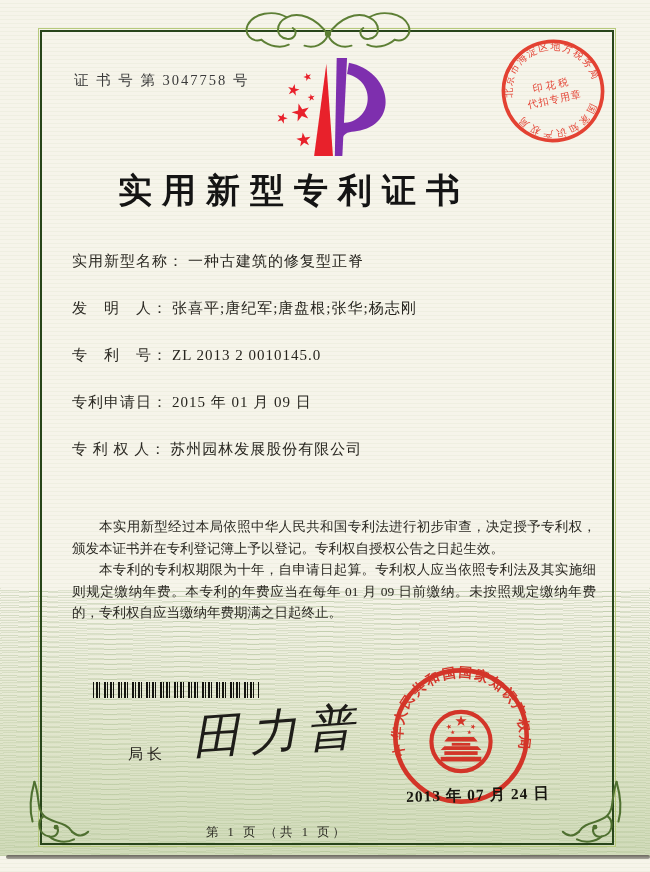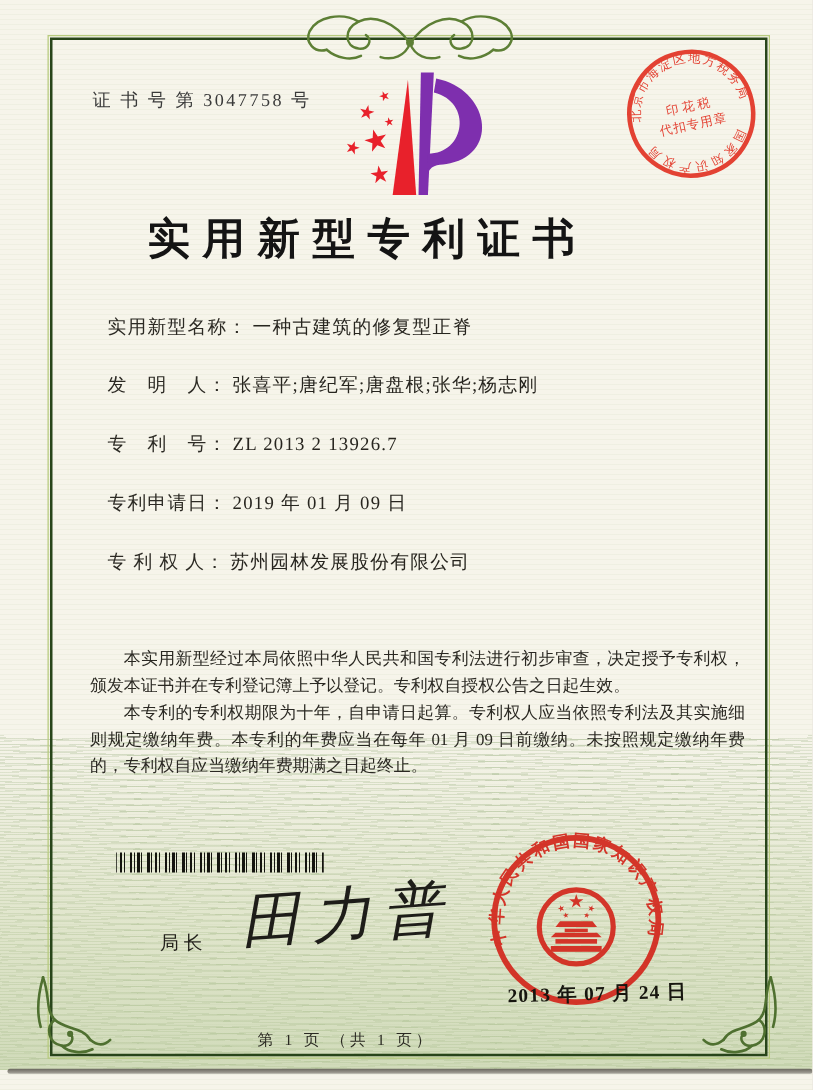--- a/index.html
+++ b/index.html
@@ -50,21 +50,21 @@
     position:absolute; left:498px; top:36px; width:110px; height:110px;
     transform:rotate(-12deg); opacity:.92;
   }
 
   .page-title {
     position:absolute; left:40px; width:508px; top:168px;
     text-align:center; font-size:34px; font-weight:bold;
     letter-spacing:10px; color:#141414;
   }
 
-  .fields { position:absolute; left:86px; top:252px; width:500px; }
+  .fields { position:absolute; left:72px; top:252px; width:500px; }
   .field-row { height:20px; margin-bottom:27px; font-size:15px; color:#27251f;
     letter-spacing:1px; white-space:nowrap; }
   .field-label { color:#2c2a24; }
   .field-value { margin-left:4px; }
 
   .body-text {
     position:absolute; left:72px; top:516px; width:524px;
     font-size:13.5px; line-height:21.5px; color:#2a2822;
     text-align:justify;
   }
@@ -193,24 +193,24 @@
   <div class="page-title">实用新型专利证书</div>
 
   <div class="fields">
     <div class="field-row">
       <span class="field-label">实用新型名称：</span><span class="field-value">一种古建筑的修复型正脊</span>
     </div>
     <div class="field-row">
       <span class="field-label">发　明　人：</span><span class="field-value">张喜平;唐纪军;唐盘根;张华;杨志刚</span>
     </div>
     <div class="field-row">
-      <span class="field-label">专　利　号：</span><span class="field-value">ZL 2013 2 13926.7</span>
-    </div>
-    <div class="field-row">
-      <span class="field-label">专利申请日：</span><span class="field-value">2019 年 01 月 09 日</span>
+      <span class="field-label">专　利　号：</span><span class="field-value">ZL 2013 2 0010145.0</span>
+    </div>
+    <div class="field-row">
+      <span class="field-label">专利申请日：</span><span class="field-value">2015 年 01 月 09 日</span>
     </div>
     <div class="field-row">
       <span class="field-label">专 利 权 人：</span><span class="field-value">苏州园林发展股份有限公司</span>
     </div>
   </div>
 
   <div class="body-text">
     <p>本实用新型经过本局依照中华人民共和国专利法进行初步审查，决定授予专利权，颁发本证书并在专利登记簿上予以登记。专利权自授权公告之日起生效。</p>
     <p>本专利的专利权期限为十年，自申请日起算。专利权人应当依照专利法及其实施细则规定缴纳年费。本专利的年费应当在每年 01 月 09 日前缴纳。未按照规定缴纳年费的，专利权自应当缴纳年费期满之日起终止。</p>
   </div>

